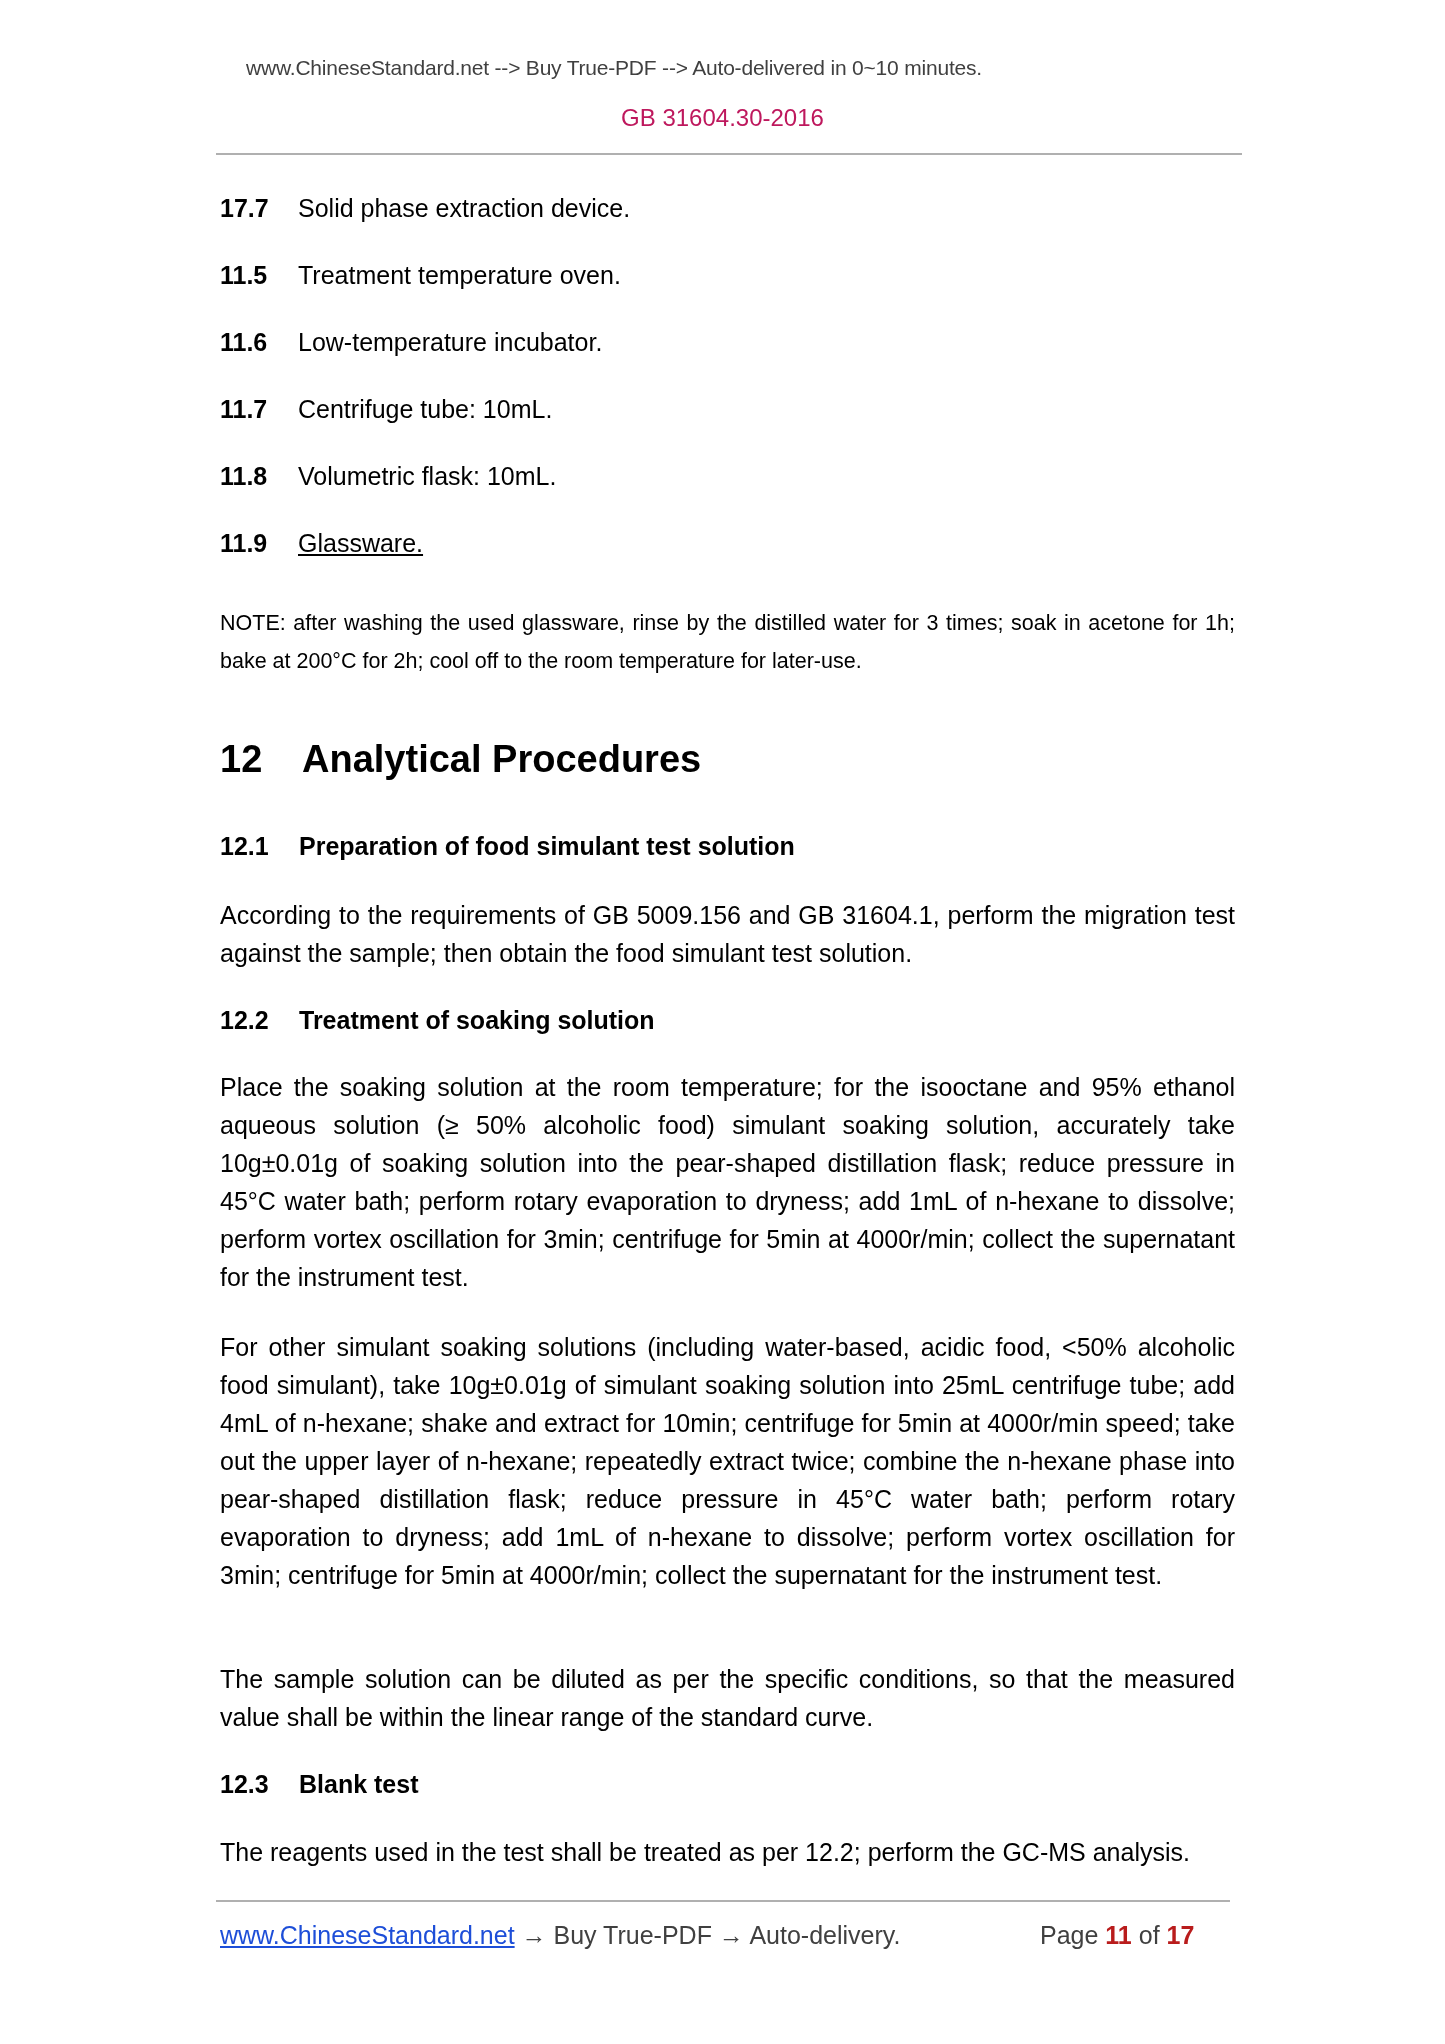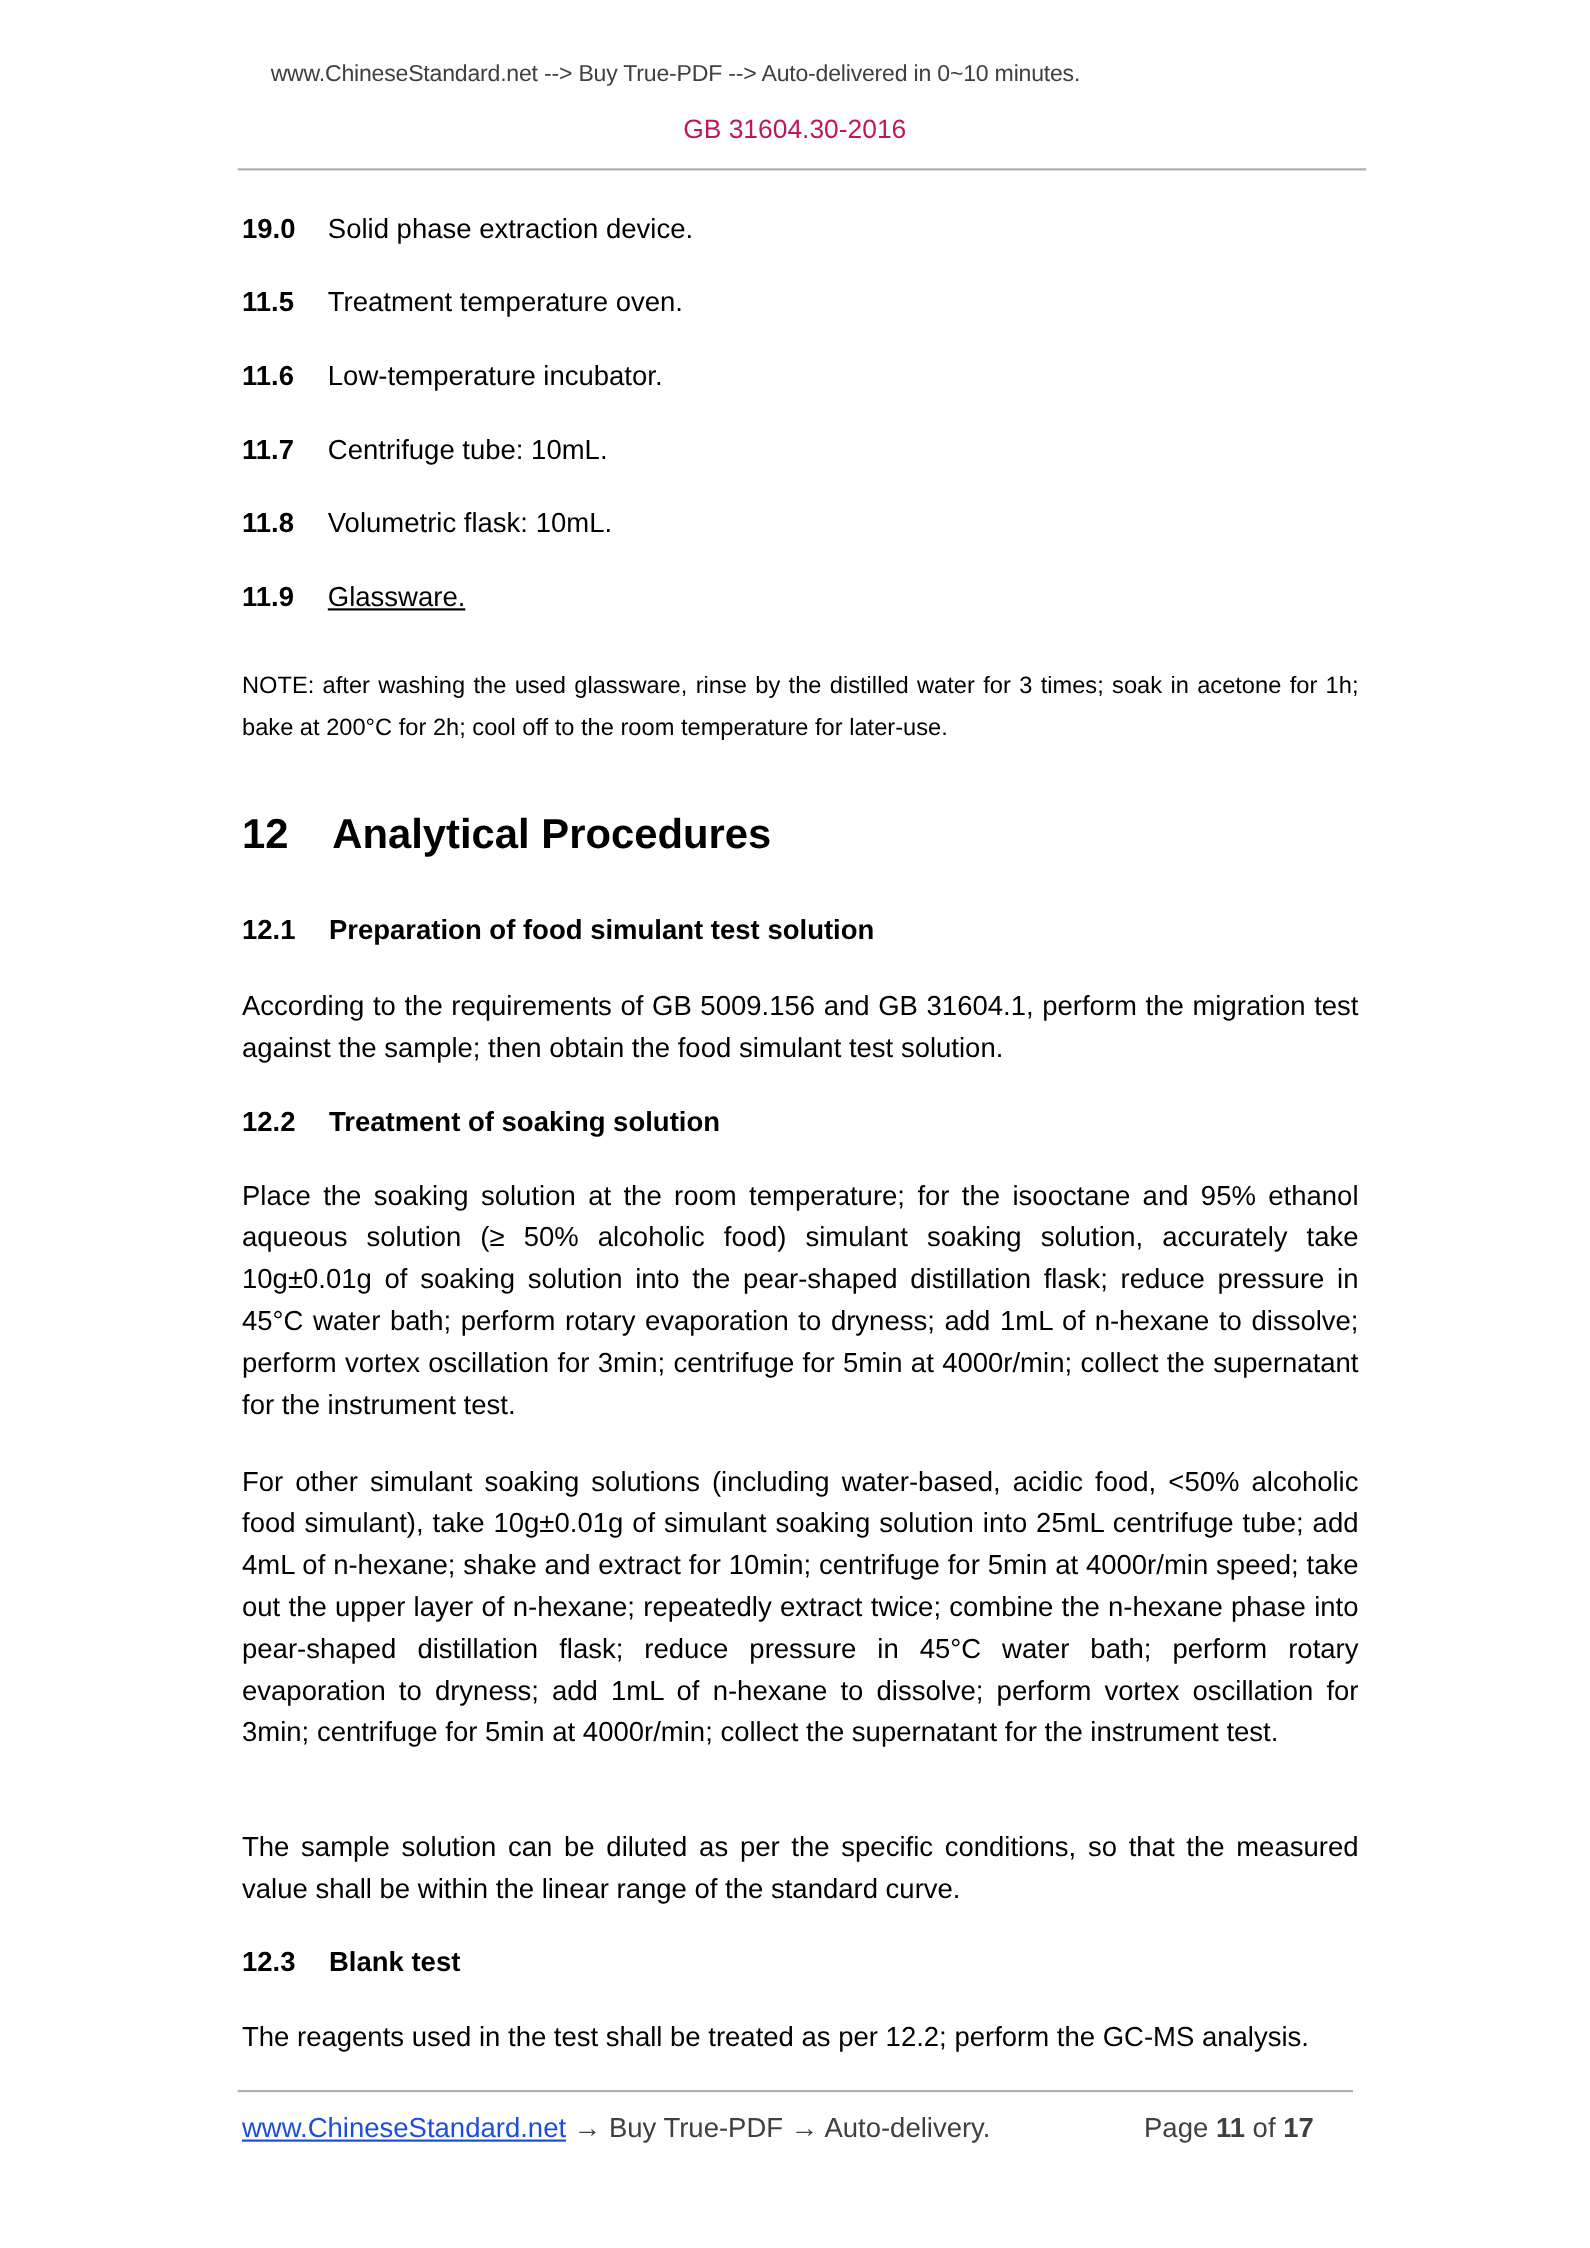--- a/index.html
+++ b/index.html
@@ -17,34 +17,34 @@
   .h1 { position: absolute; left: 0; font-size: 38px; font-weight: bold; white-space: nowrap; }
   .h1 .num { display: inline-block; width: 82px; }
   .h2 { position: absolute; left: 0; font-size: 25px; font-weight: bold; white-space: nowrap; }
   .h2 .num { display: inline-block; width: 79px; }
   .para { position: absolute; left: 0; width: 1015px; font-size: 25px; line-height: 38px; text-align: justify;
           text-align-last: left; }
   .footer-rule { position: absolute; top: 1900px; left: 216px; width: 1014px; height: 2px; background: #b0b0b0; }
   .footer-left { position: absolute; top: 1921px; left: 220px; font-size: 25px; color: #404040; white-space: nowrap; }
   .footer-left .site { text-decoration: underline; color: #1d4ed8; }
   .footer-right { position: absolute; top: 1921px; left: 1040px; font-size: 25px; color: #404040; white-space: nowrap; }
-  .footer-right b { color: #404040; }
+  .footer-right b { color: #b91c1c; }
 </style>
 </head>
 <body>
 
 <div>
   <div class="header-line1">www.ChineseStandard.net --&gt; Buy True-PDF --&gt; Auto-delivered in 0~10 minutes.</div>
   <div class="header-line2">GB 31604.30-2016</div>
   <div class="header-rule"></div>
 </div>
 
 <div class="content">
   <div class="item" style="top:194px;">
-    <span class="num">19.0</span><span>Solid phase extraction device.</span>
+    <span class="num">17.7</span><span>Solid phase extraction device.</span>
   </div>
   <div class="item" style="top:261px;">
     <span class="num">11.5</span><span>Treatment temperature oven.</span>
   </div>
   <div class="item" style="top:328px;">
     <span class="num">11.6</span><span>Low-temperature incubator.</span>
   </div>
   <div class="item" style="top:395px;">
     <span class="num">11.7</span><span>Centrifuge tube: 10mL.</span>
   </div>

